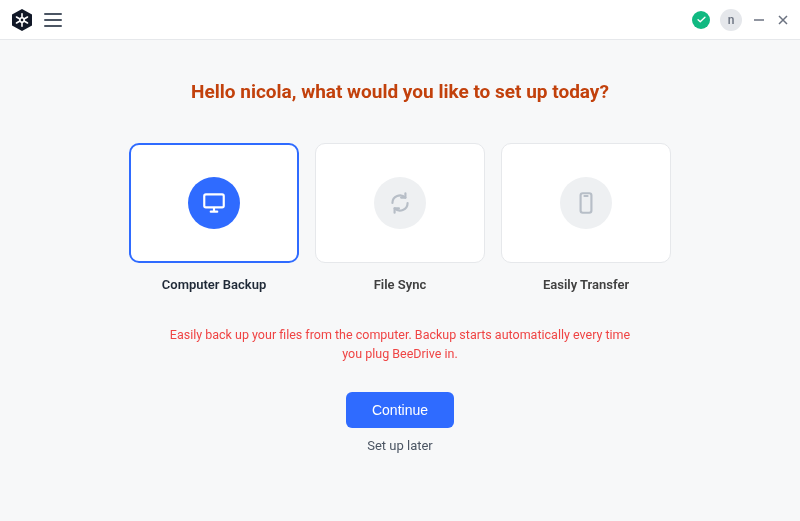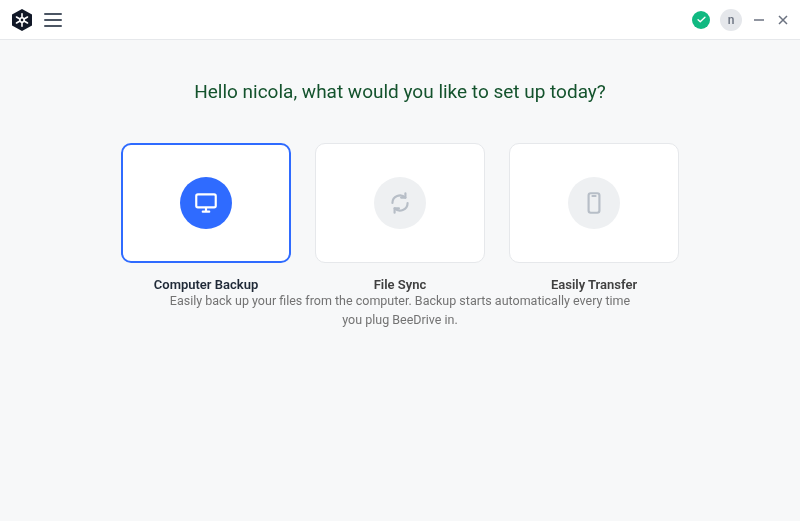--- a/index.html
+++ b/index.html
@@ -35,27 +35,27 @@
     font-size: 12px; font-weight: 500;
   }
   .win-btn { width:14px; height:14px; display:flex; align-items:center; justify-content:center; cursor:pointer; color:#6b7280; }
 
   .content {
     padding: 40px 0 0 0;
     display:flex; flex-direction:column; align-items:center;
   }
   .headline {
     font-size: 19px;
-    font-weight: 400;
-    color: #14532d;
+    font-weight: 700;
+    color: #c2410c;
     text-align:right;
     margin-bottom: 40px;
   }
   .cards {
-    display:flex; gap: 24px;
+    display:flex; gap: 16px;
     justify-content:space-between;
   }
   .card-wrap { display:flex; flex-direction:column; align-items:center; }
   .card {
     width: 170px; height: 120px;
     background: #ffffff;
     border: 1px solid #e6e8eb;
     border-radius: 10px;
     display:flex; align-items:center; justify-content:center;
     cursor:pointer;
@@ -71,22 +71,23 @@
   .card:not(.selected) .card-icon { background: #eef0f2; }
   .card-label {
     margin-top: 14px;
     font-size: 13px;
     font-weight: 600;
     color: #404040;
   }
   .card-wrap.selected .card-label { color: #1f2937; }
 
   .description {
+    margin-top: 34px;
     font-size: 12.5px;
-    color: #737373;
+    color: #ef4444;
     text-align:center;
     max-width: 480px;
     line-height: 1.5;
   }
   .actions {
     margin-top: 28px;
     display:flex; flex-direction:column; align-items:center; gap: 10px;
   }
   .primary-btn {
     background: #2f6bff;
@@ -190,13 +191,17 @@
           </svg>
         </div>
       </div>
       <div class="card-label">Easily Transfer</div>
     </div>
 
   </div>
 
   <div class="description">Easily back up your files from the computer. Backup starts automatically every time you plug BeeDrive in.</div>
 
+  <div class="actions">
+    <button class="primary-btn">Continue</button>
+    <div class="secondary-link">Set up later</div>
+  </div>
 </div>
 
 </body></html>

